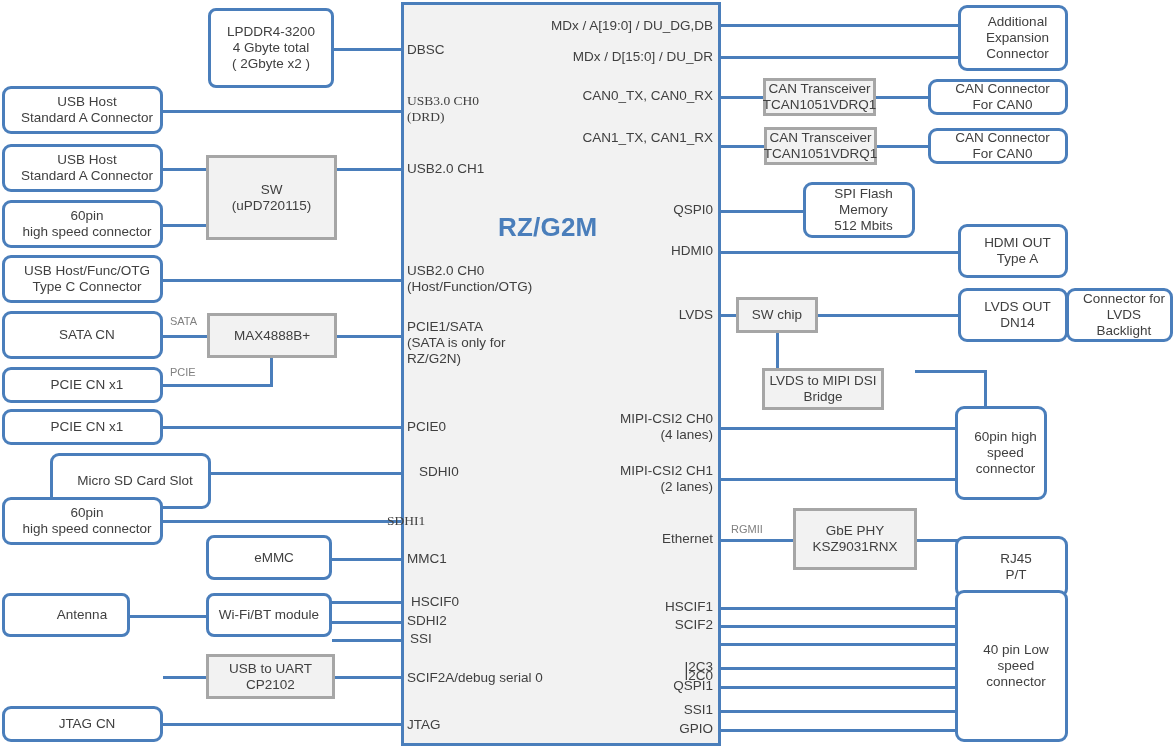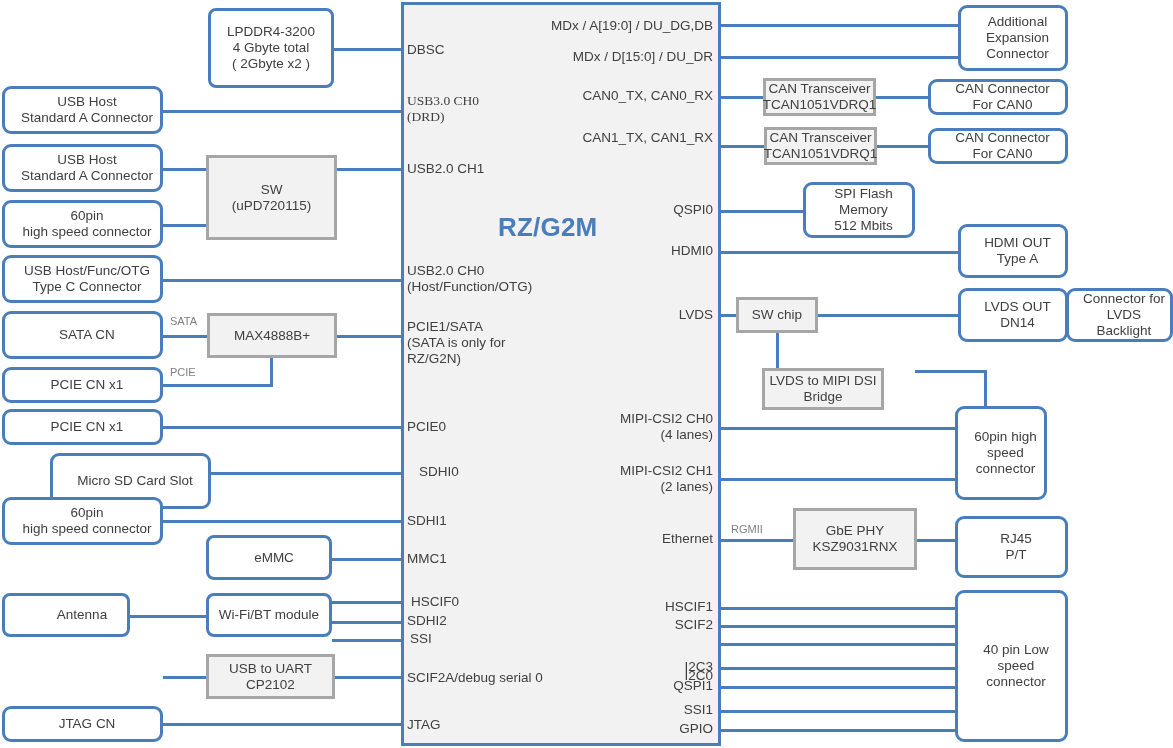--- a/index.html
+++ b/index.html
@@ -130,21 +130,21 @@
   <div class="pin l" style="left:407px;top:93px;font-family:Liberation Serif, serif;">USB3.0 CH0
 (DRD)</div>
   <div class="pin l" style="left:407px;top:161px;">USB2.0 CH1</div>
   <div class="pin l" style="left:407px;top:263px;">USB2.0 CH0
 (Host/Function/OTG)</div>
   <div class="pin l" style="left:407px;top:319px;">PCIE1/SATA
  (SATA is only for
 RZ/G2N)</div>
   <div class="pin l" style="left:407px;top:419px;">PCIE0</div>
   <div class="pin l" style="left:407px;top:464px;margin-left:12px;">SDHI0</div>
-  <div class="pin l" style="left:407px;top:513px;">SDHI1</div>
+  <div class="pin l" style="left:387px;top:513px;font-family:Liberation Serif, serif;">SDHI1</div>
   <div class="pin l" style="left:407px;top:551px;">MMC1</div>
   <div class="pin l" style="left:411px;top:594px;text-align:center;">HSCIF0</div>
   <div class="pin l" style="left:407px;top:613px;">SDHI2</div>
   <div class="pin l" style="left:410px;top:631px;">SSI</div>
   <div class="pin l" style="left:407px;top:670px;">SCIF2A/debug serial 0</div>
   <div class="pin l" style="left:407px;top:717px;">JTAG</div>
 
   <div class="pin r" style="right:460px;top:18px;">MDx / A[19:0] / DU_DG,DB</div>
   <div class="pin r" style="right:460px;top:49px;">MDx / D[15:0] / DU_DR</div>
   <div class="pin r" style="right:460px;top:88px;">CAN0_TX, CAN0_RX</div>
@@ -304,21 +304,21 @@
     <span>60pin high
 speed
 connector</span>
     </div>
 
   <div class="box bx-grey fs13" style="left:793px;top:508px;width:124px;height:62px;">
     <span>GbE PHY
 KSZ9031RNX</span>
     </div>
 
-  <div class="box bx-blue fs13" style="left:955px;top:516px;width:113px;height:62px;">
+  <div class="box bx-blue fs13" style="left:955px;top:536px;width:113px;height:62px;">
     <span>RJ45
 P/T</span>
     </div>
 
   <div class="box bx-blue fs13" style="left:955px;top:590px;width:113px;height:152px;">
     <span>40 pin Low
 speed
 connector</span>
     </div>
 

